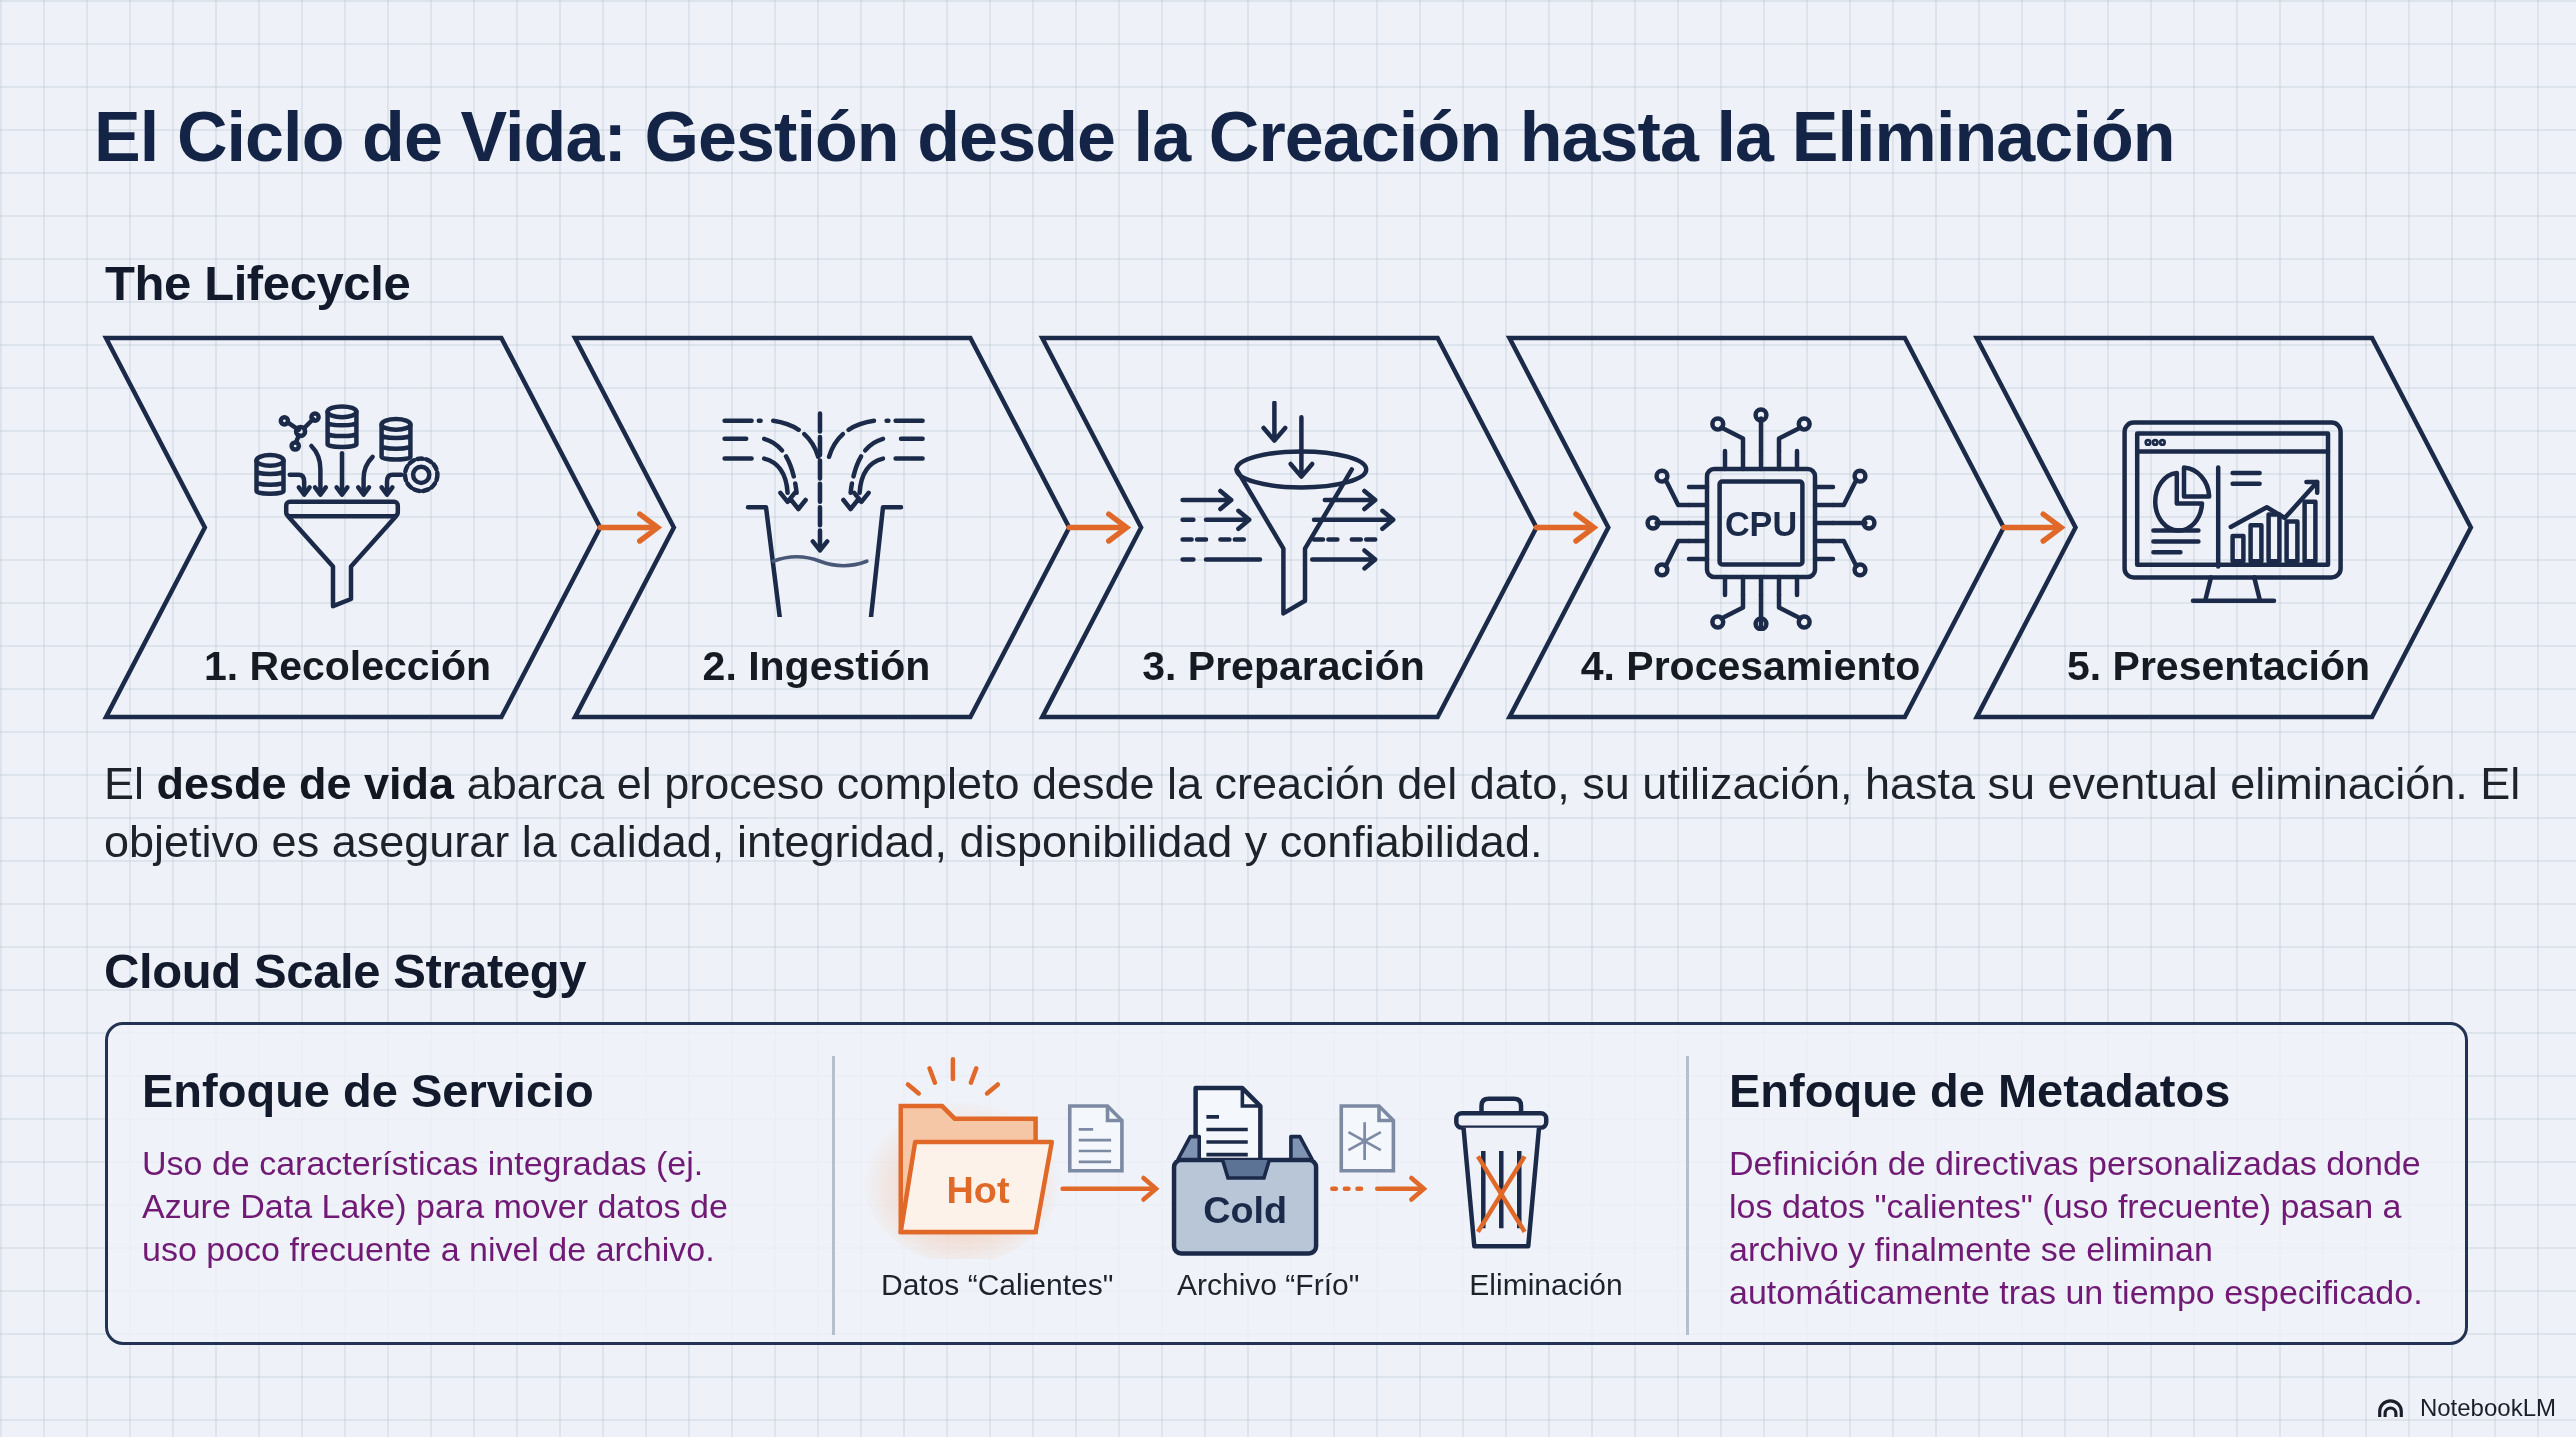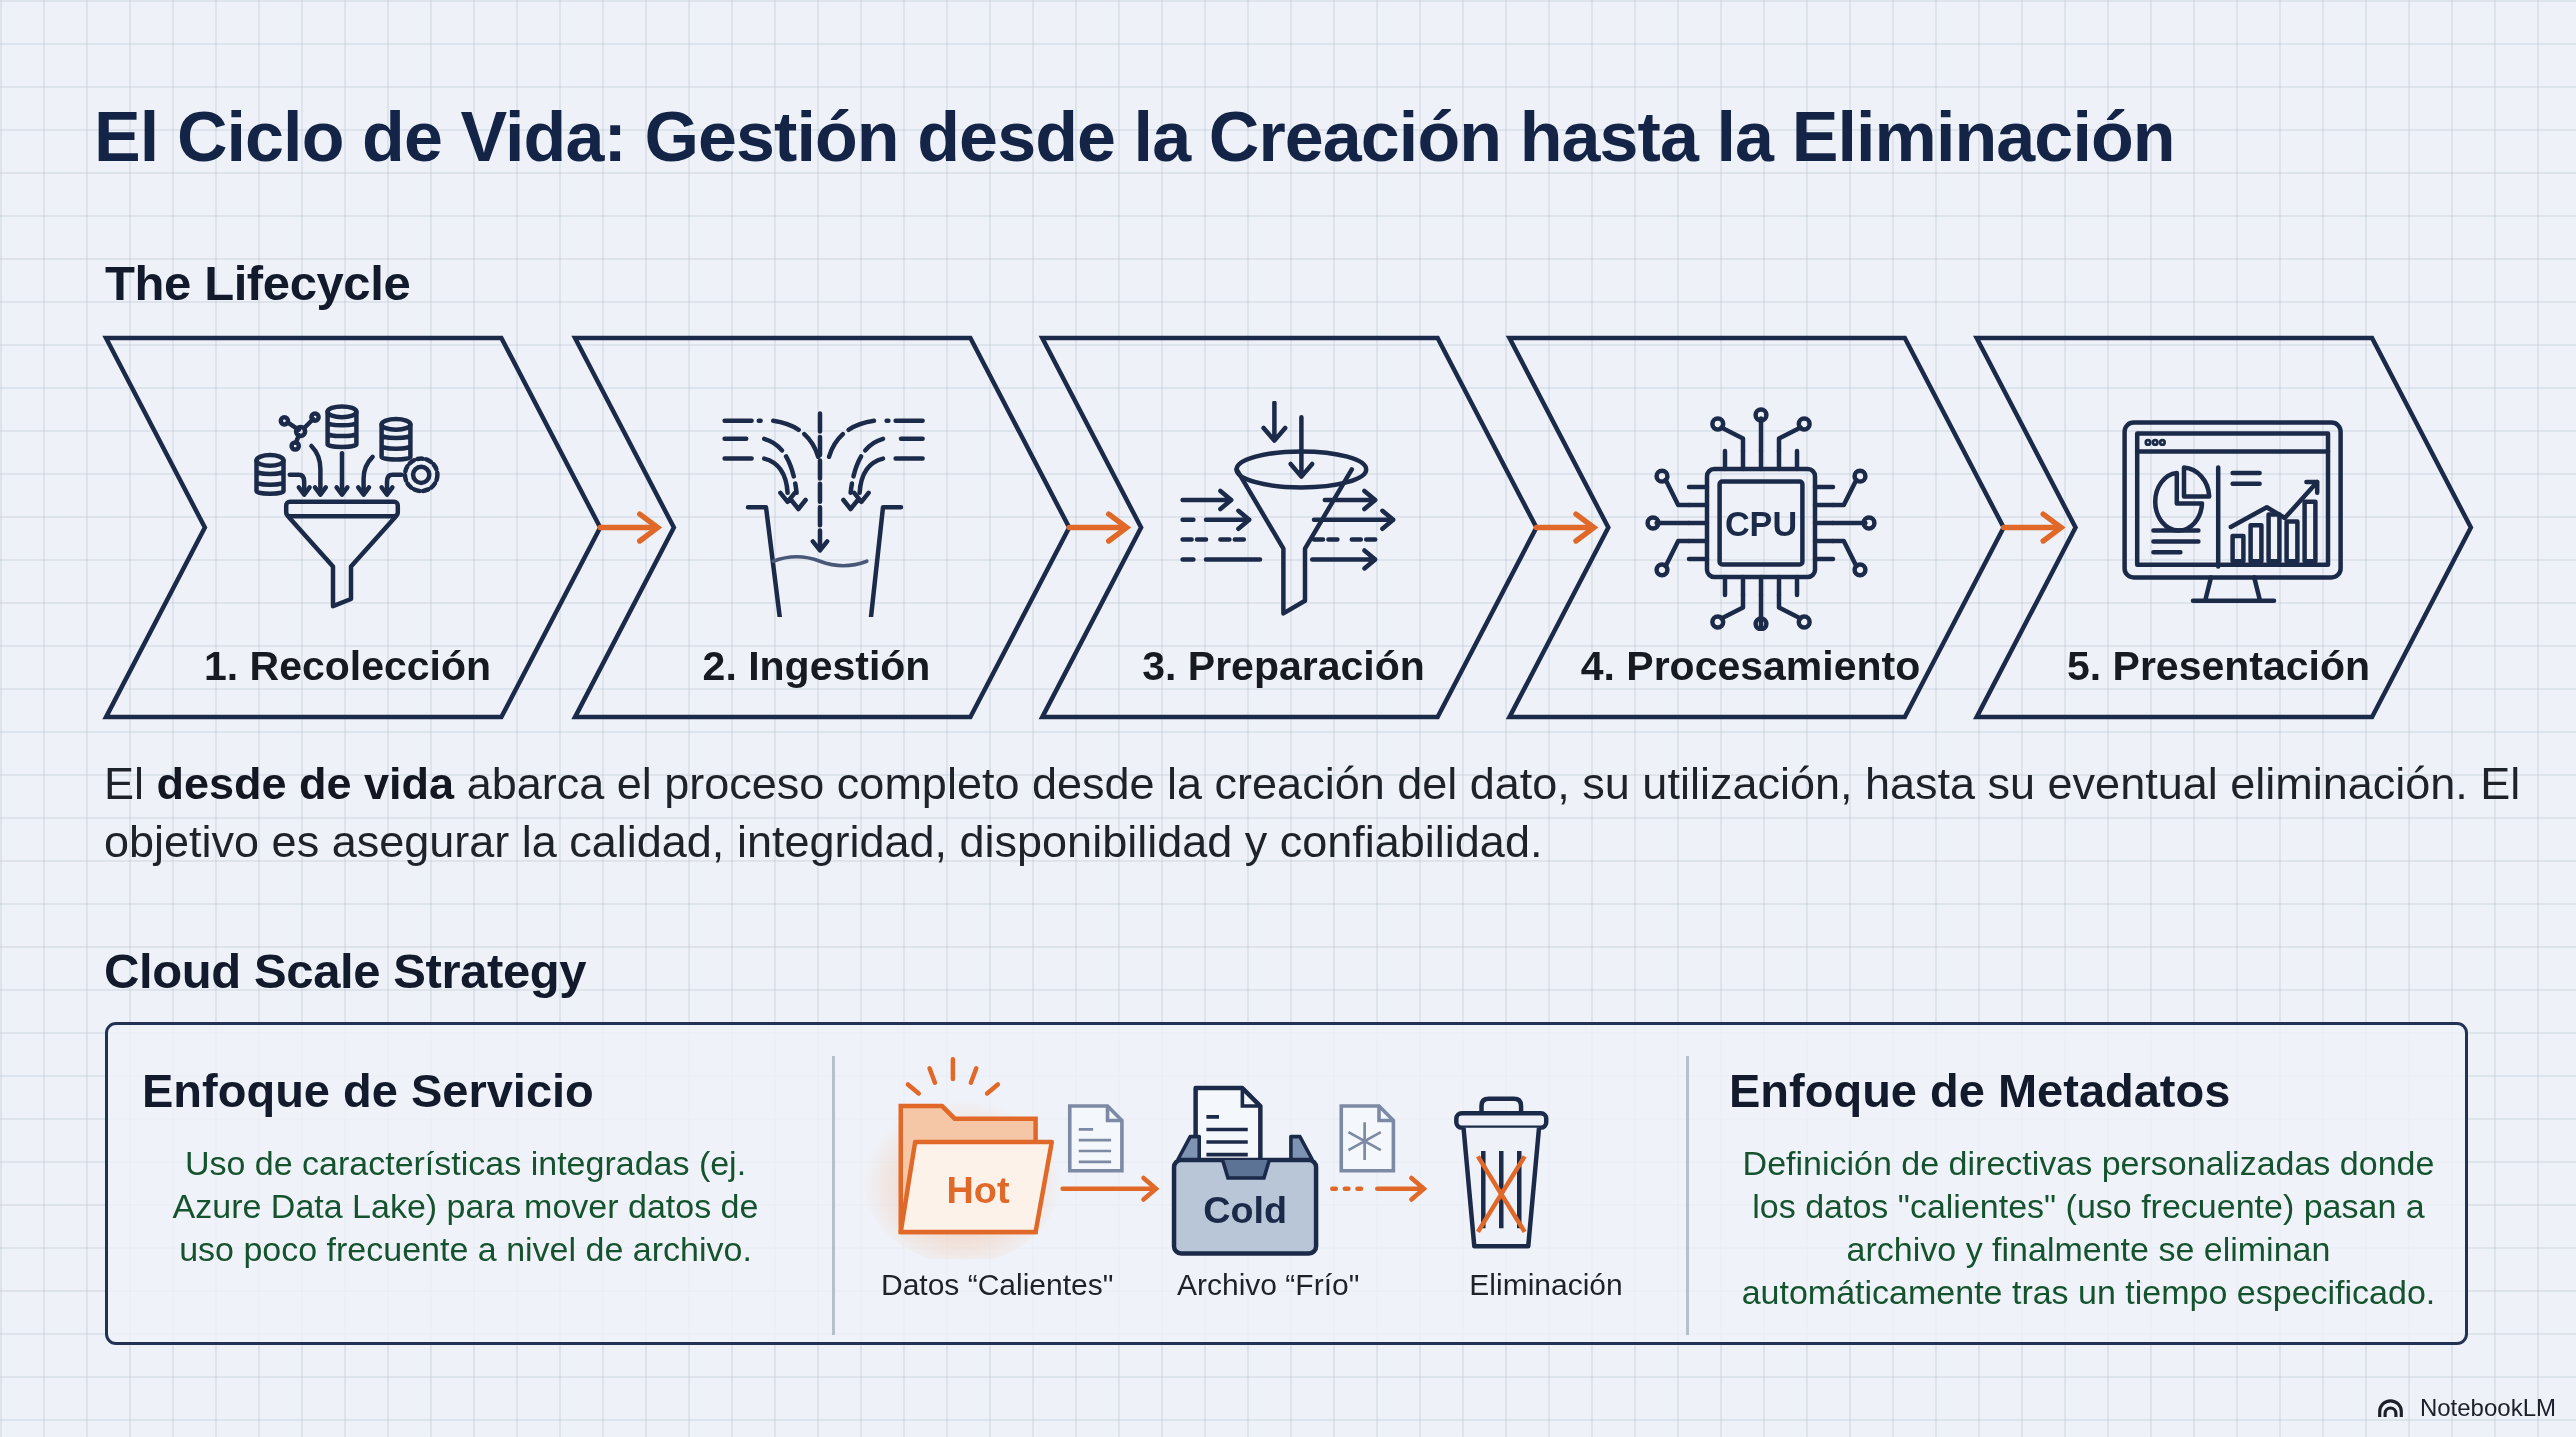--- a/index.html
+++ b/index.html
@@ -36,26 +36,26 @@
   }
   .stage-icon { position: absolute; }
 
   .description {
     left: 104px; top: 755px; width: 2426px; font-size: 45px; line-height: 58px; color: #1e222b;
   }
   .description b { font-weight: 700; color: #121722; }
 
   .strategy-box {
     left: 105px; top: 1022px; width: 2363px; height: 323px;
-    border: 3.6px solid #223252; border-radius: 11px; box-sizing: border-box;
+    border: 3.6px solid #223252; border-radius: 18px; box-sizing: border-box;
     background: rgba(238,242,248,0.85);
   }
   .divider { position: absolute; top: 31px; width: 2.7px; height: 279px; background: #b6bfcc; }
   .panel-title { position: absolute; font-size: 47px; font-weight: 700; color: #121a2c; white-space: nowrap; }
-  .panel-text { position: absolute; font-size: 34px; line-height: 43px; color: #14532d; text-align: center; }
+  .panel-text { position: absolute; font-size: 34px; line-height: 43px; color: #701a75; }
   .flow-label { position: absolute; font-size: 30px; color: #1e222b; white-space: nowrap; text-align: center; }
   .brand {
     right: 20px; bottom: 16px; font-size: 24px; color: #1b1f2a; display: flex; align-items: center; gap: 16px;
   }
 </style>
 </head>
 <body>
 
 <div class="abs title">El Ciclo de Vida: Gestión desde la Creación hasta la Eliminación</div>
 

